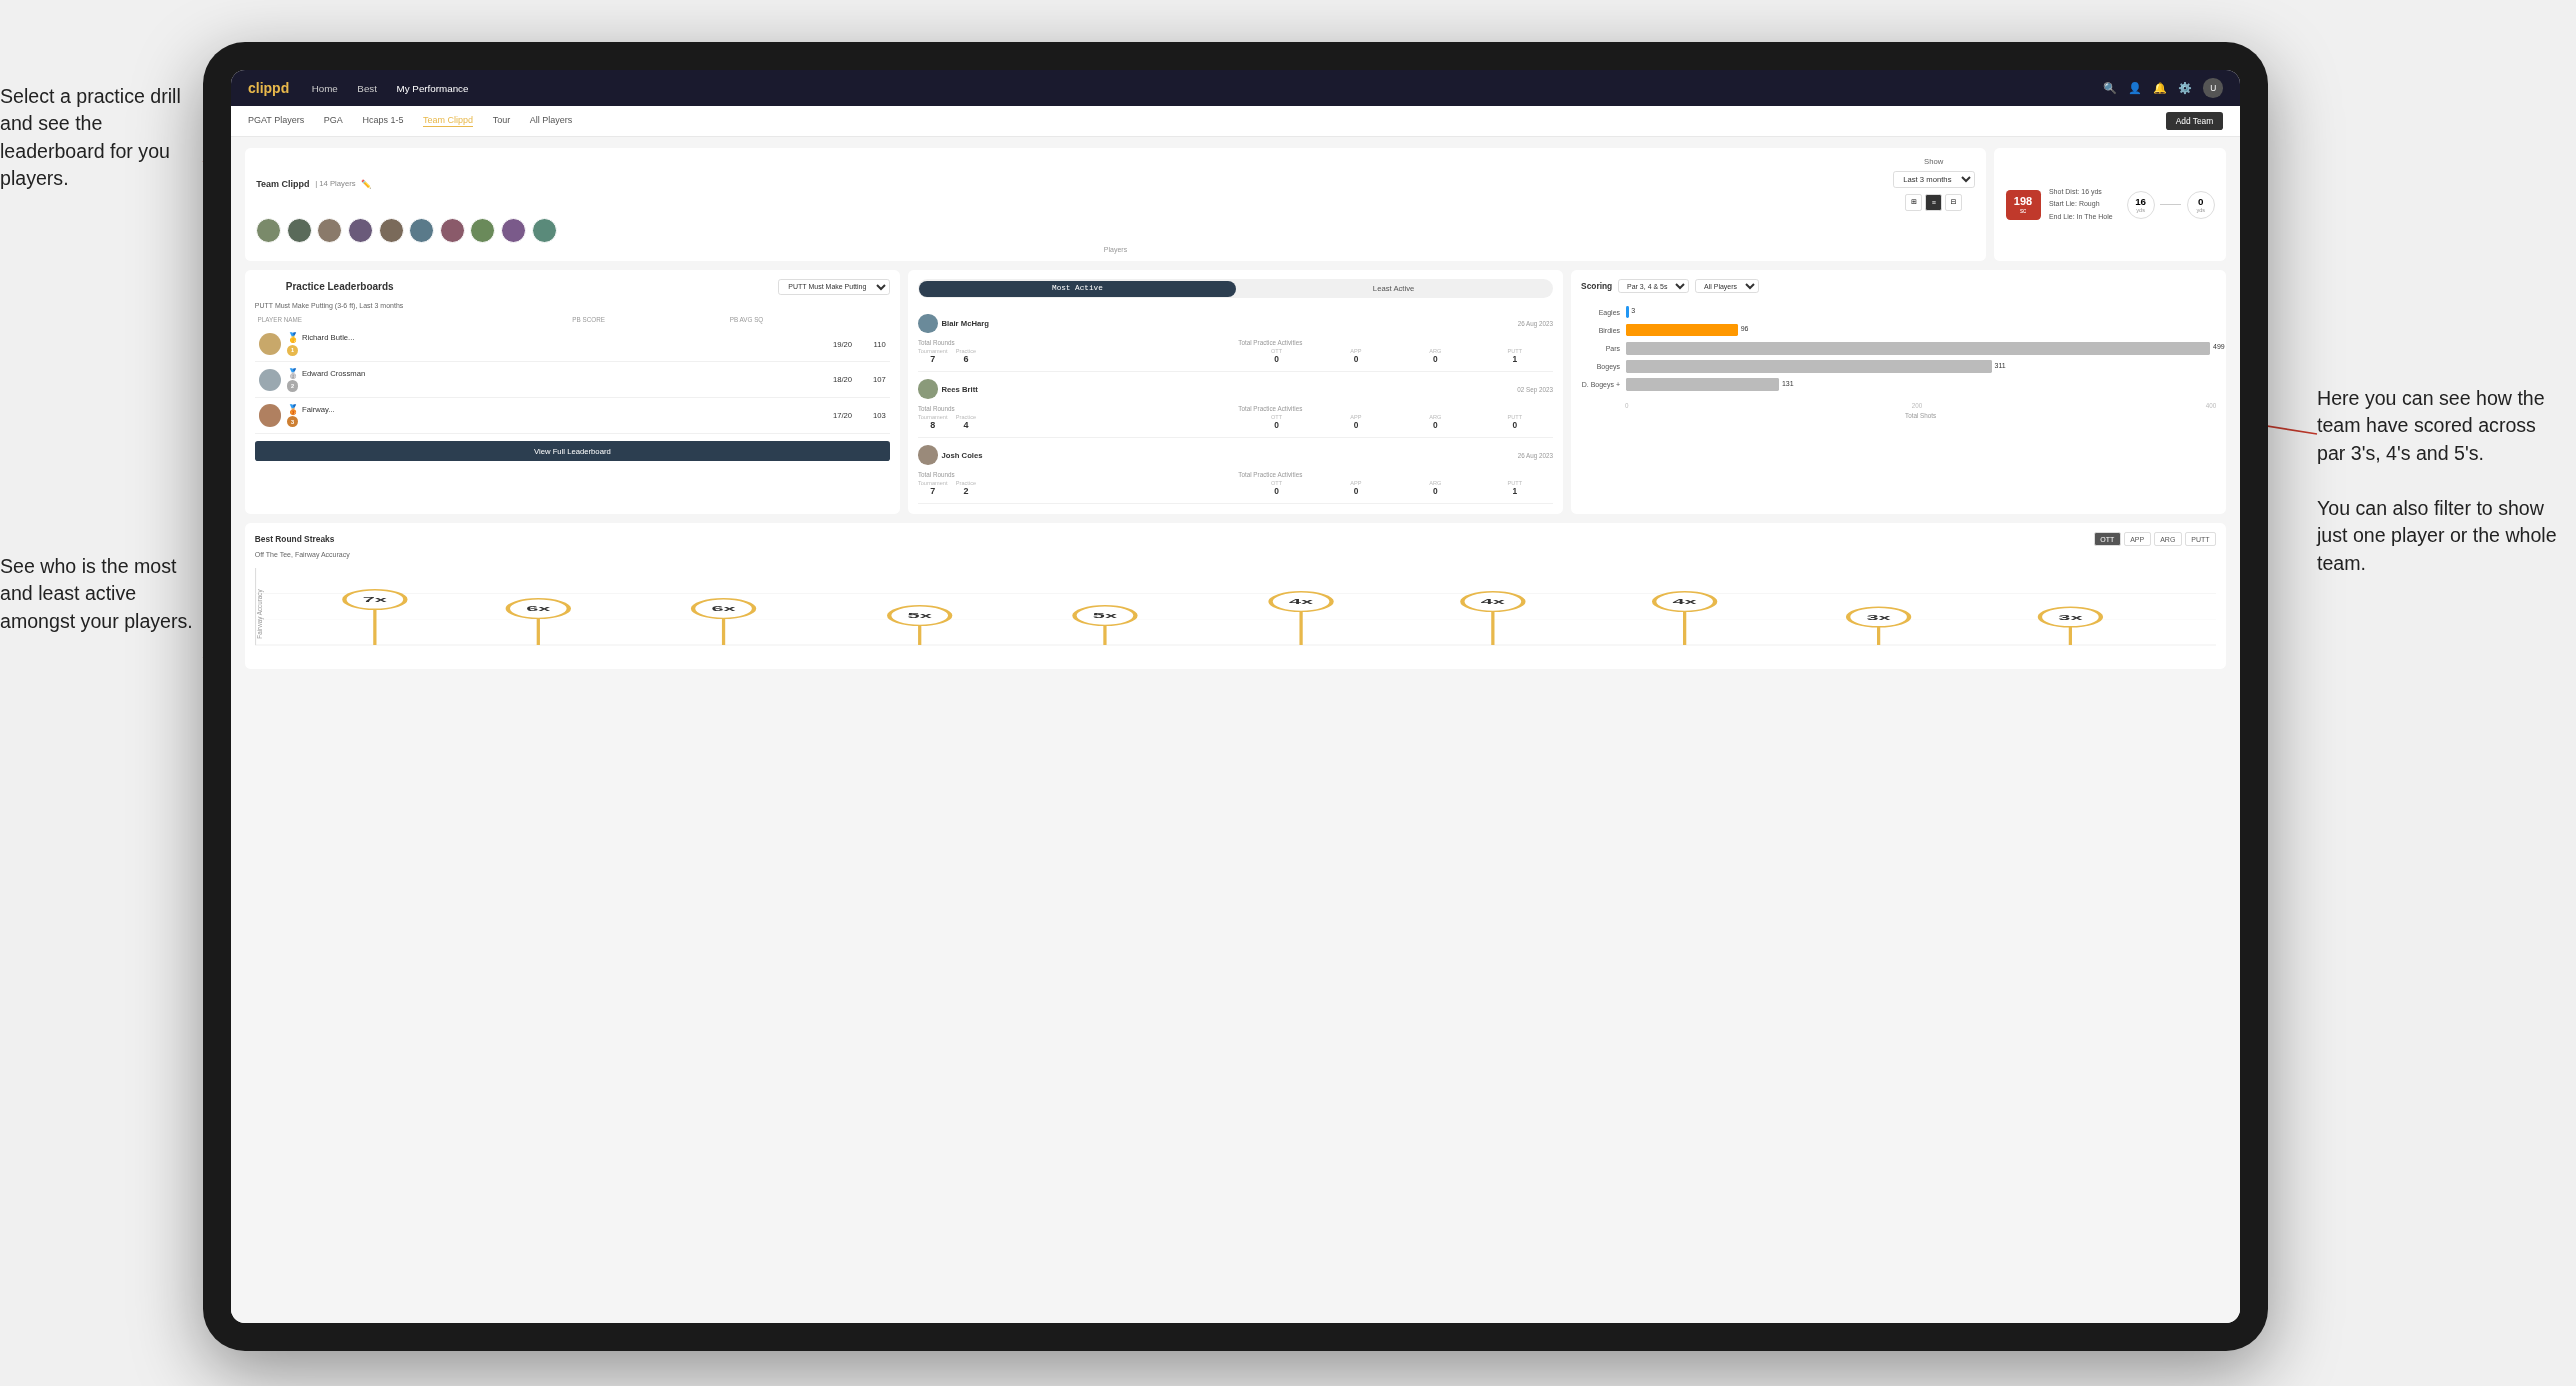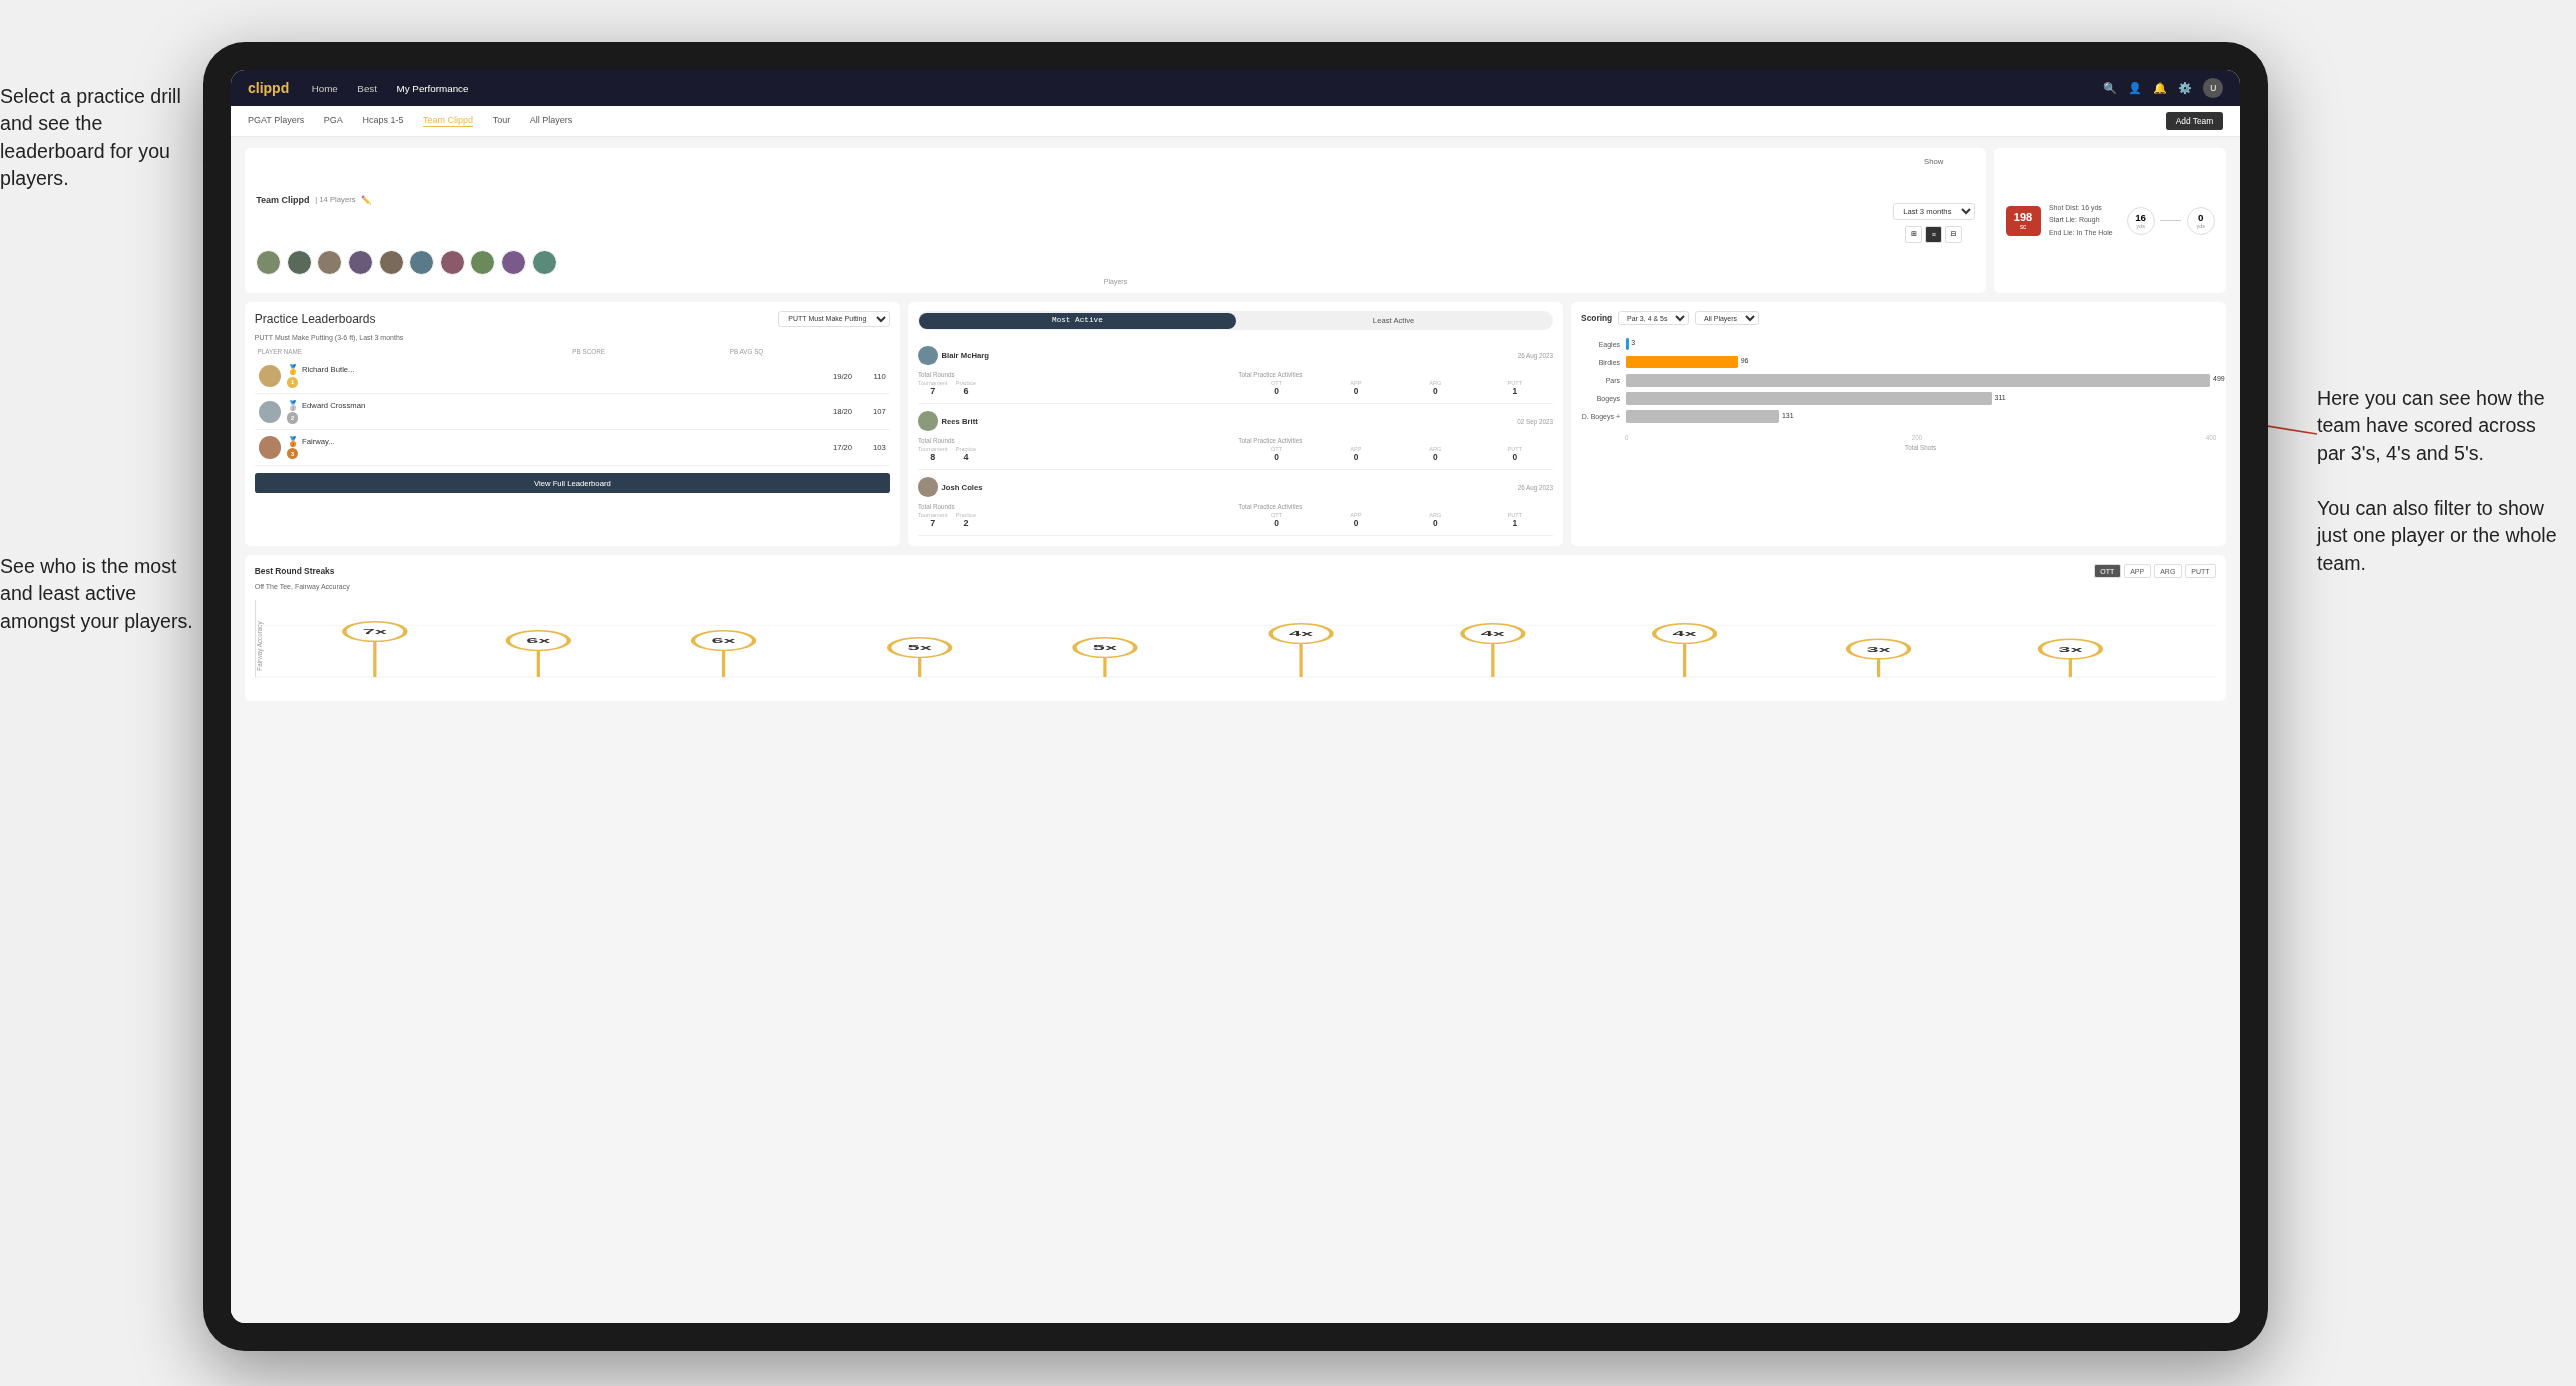--- a/index.html
+++ b/index.html
@@ -171,21 +171,20 @@
       flex-direction: column;
     }
     .show-label { font-size: 7.7px; color: #666; }
     .select-box {
       border: 0.7px solid #ddd;
       border-radius: 2.8px;
       padding: 2.1px 5.6px;
       font-size: 7.7px;
       color: #333;
       background: #fff;
-      margin-top: 32px;
     }
     .view-icons { display: flex; gap: 2.8px; }
     .view-icon {
       width: 17px; height: 17px;
       border: 0.7px solid #ddd;
       border-radius: 2.1px;
       display: flex; align-items: center; justify-content: center;
       font-size: 7px;
       cursor: pointer;
       background: #fff;
@@ -206,23 +205,24 @@
       border-radius: 5.6px;
       padding: 9.8px;
     }
     .card-header {
       display: flex;
       justify-content: space-between;
       align-items: center;
       margin-bottom: 7px;
     }
     .card-title {
-      font-size: 12px;
-      font-weight: 400;
+      font-size: 10px;
+      font-weight: 700;
       color: #333;
+      margin-left: 31px;
     }
     .drill-select {
       border: 0.7px solid #ddd;
       border-radius: 2.8px;
       padding: 2.1px 5.6px;
       font-size: 7px;
       color: #333;
       background: #fff;
     }
     .drill-subtitle {

